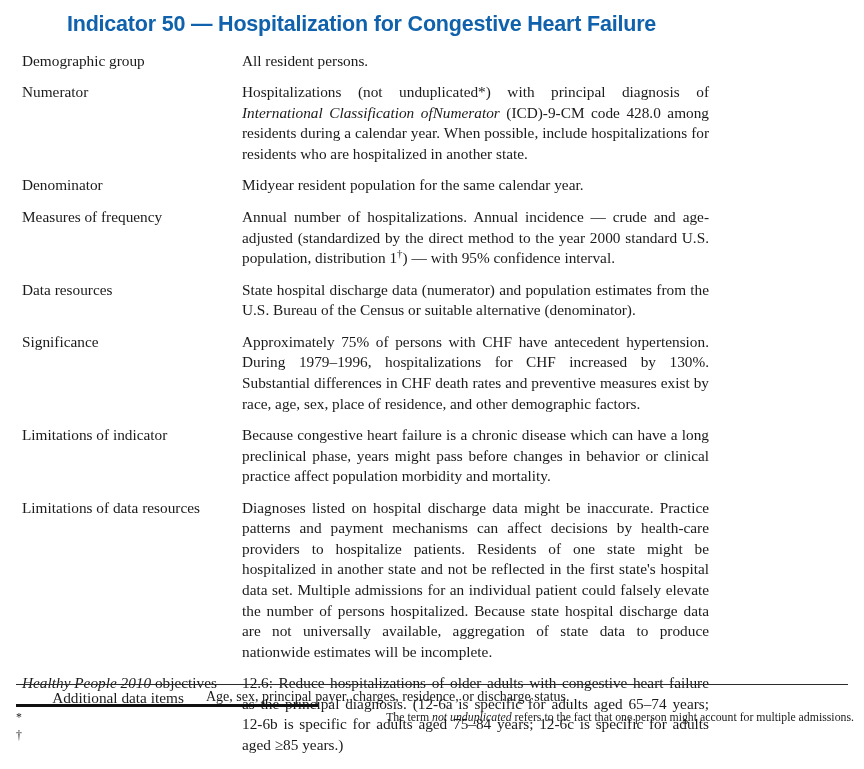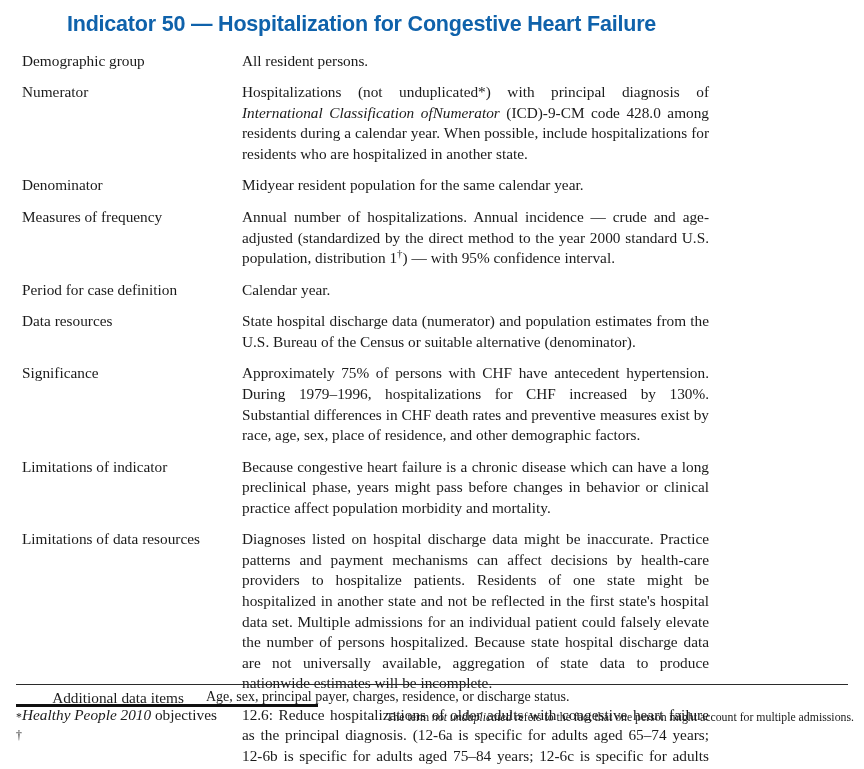--- a/index.html
+++ b/index.html
@@ -160,26 +160,20 @@
         <td class="value-cell">
           <span class="ln">Midyear resident population for the same calendar year.</span>
         </td>
       </tr>
 
       <tr class="row">
         <td class="label-cell">Measures of frequency</td>
         <td class="value-cell"><span>Annual number of hospitalizations. Annual incidence — crude and age-adjusted (standardized by the direct method to the year 2000 standard U.S. population, distribution 1</span><sup class="fn">†</sup><span>) — with 95% confidence interval.</span></td>
       </tr>
 
-      <tr class="row">
-        <td class="label-cell">Period for case definition</td>
-        <td class="value-cell">
-          <span class="ln">Calendar year.</span>
-        </td>
-      </tr>
 
       <tr class="row">
         <td class="label-cell">Data resources</td>
         <td class="value-cell">State hospital discharge data (numerator) and population estimates from the U.S. Bureau of the Census or suitable alternative (denominator).</td>
       </tr>
 
 
       <tr class="row">
         <td class="label-cell">Significance</td>
         <td class="value-cell">Approximately 75% of persons with CHF have antecedent hypertension. During 1979–1996, hospitalizations for CHF increased by 130%. Substantial differences in CHF death rates and preventive measures exist by race, age, sex, place of residence, and other demographic factors.</td>

